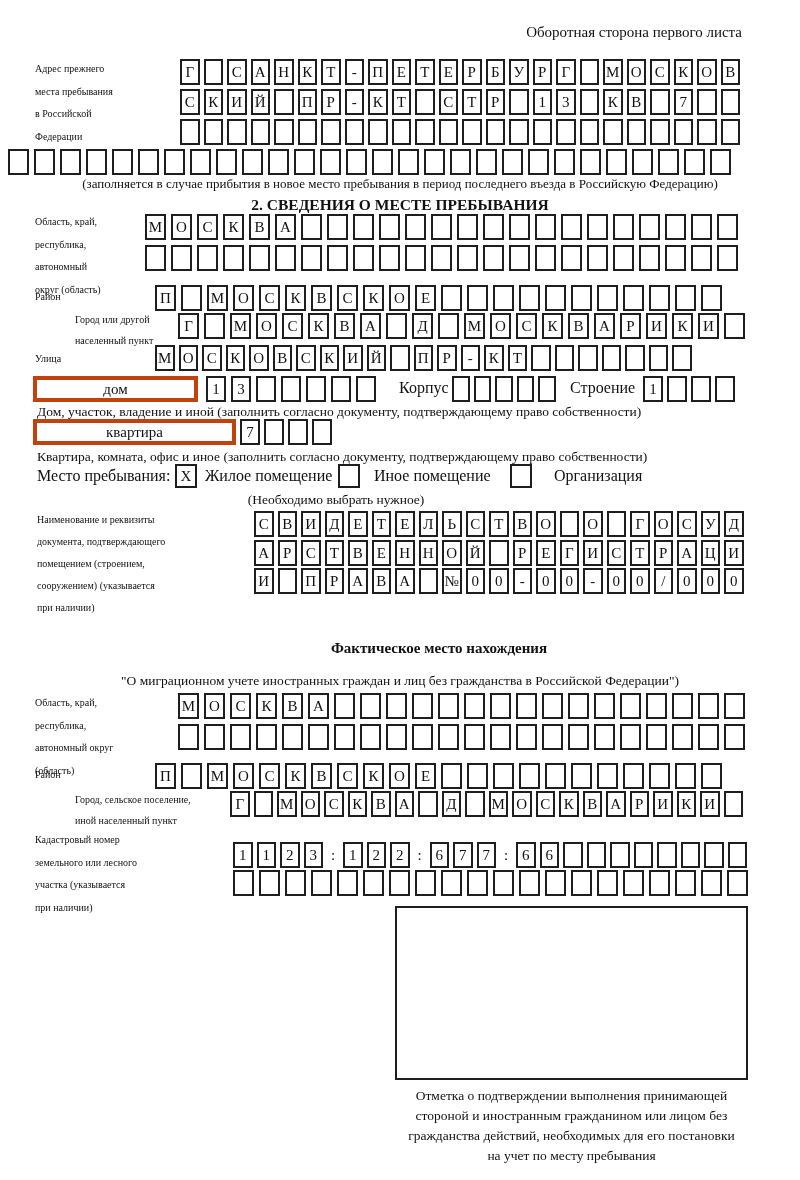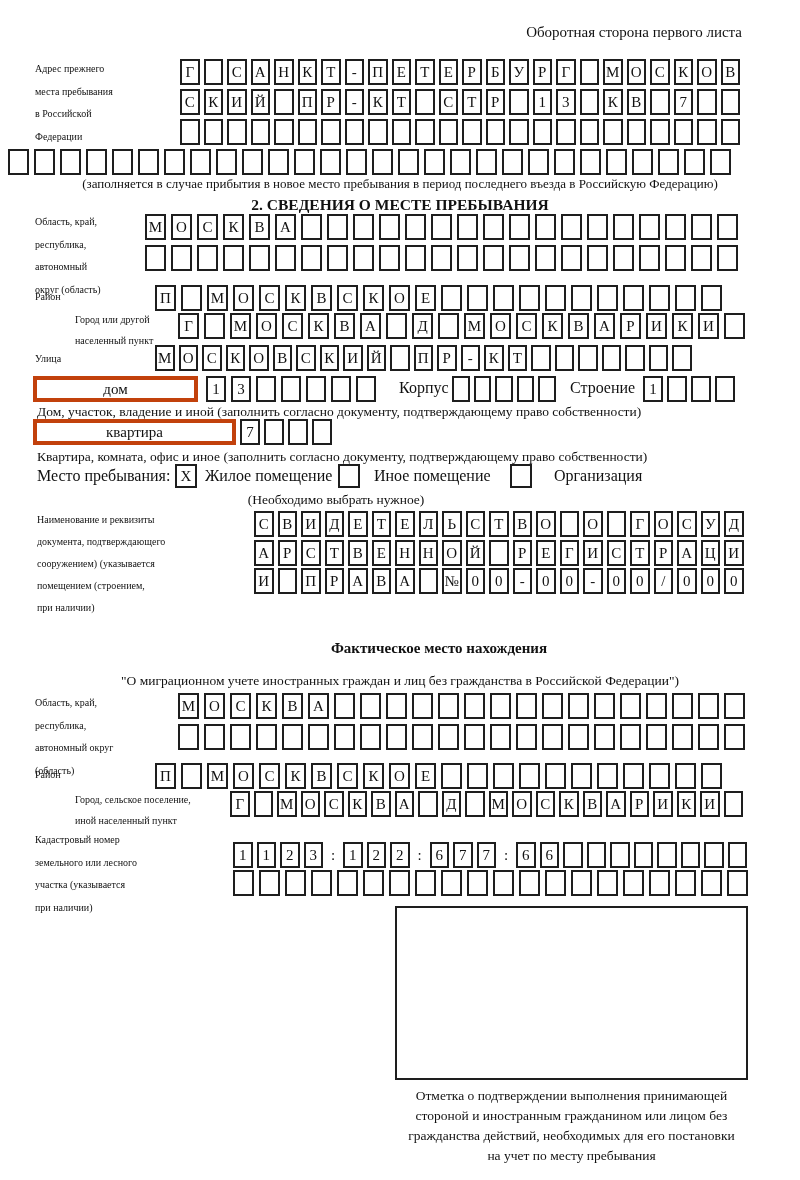--- a/index.html
+++ b/index.html
@@ -346,22 +346,22 @@
   <div class="abs inline-lbl" style="left:205px;top:467px;">Жилое помещение</div>
   <div class="abs checkbox" style="left:338px;top:464px;"></div>
   <div class="abs inline-lbl" style="left:374px;top:467px;">Иное помещение</div>
   <div class="abs checkbox" style="left:510px;top:464px;"></div>
   <div class="abs inline-lbl" style="left:554px;top:467px;">Организация</div>
   <div class="abs note" style="left:186px;top:492px;width:300px;text-align:center;font-size:13.5px;">(Необходимо выбрать нужное)</div>
 
   <div class="abs lbl" style="left:37px;top:509px;width:215px;line-height:22px;">
       <div>Наименование и реквизиты</div>
       <div>документа, подтверждающего</div>
+      <div>помещением (строением,</div>
       <div>сооружением) (указывается</div>
-      <div>помещением (строением,</div>
       <div>при наличии)</div>
     </div>
   <div class="abs cr p235" style="left:254px;top:511px;">
       <span class="cell">С</span>
       <span class="cell">В</span>
       <span class="cell">И</span>
       <span class="cell">Д</span>
       <span class="cell">Е</span>
       <span class="cell">Т</span>
       <span class="cell">Е</span>

